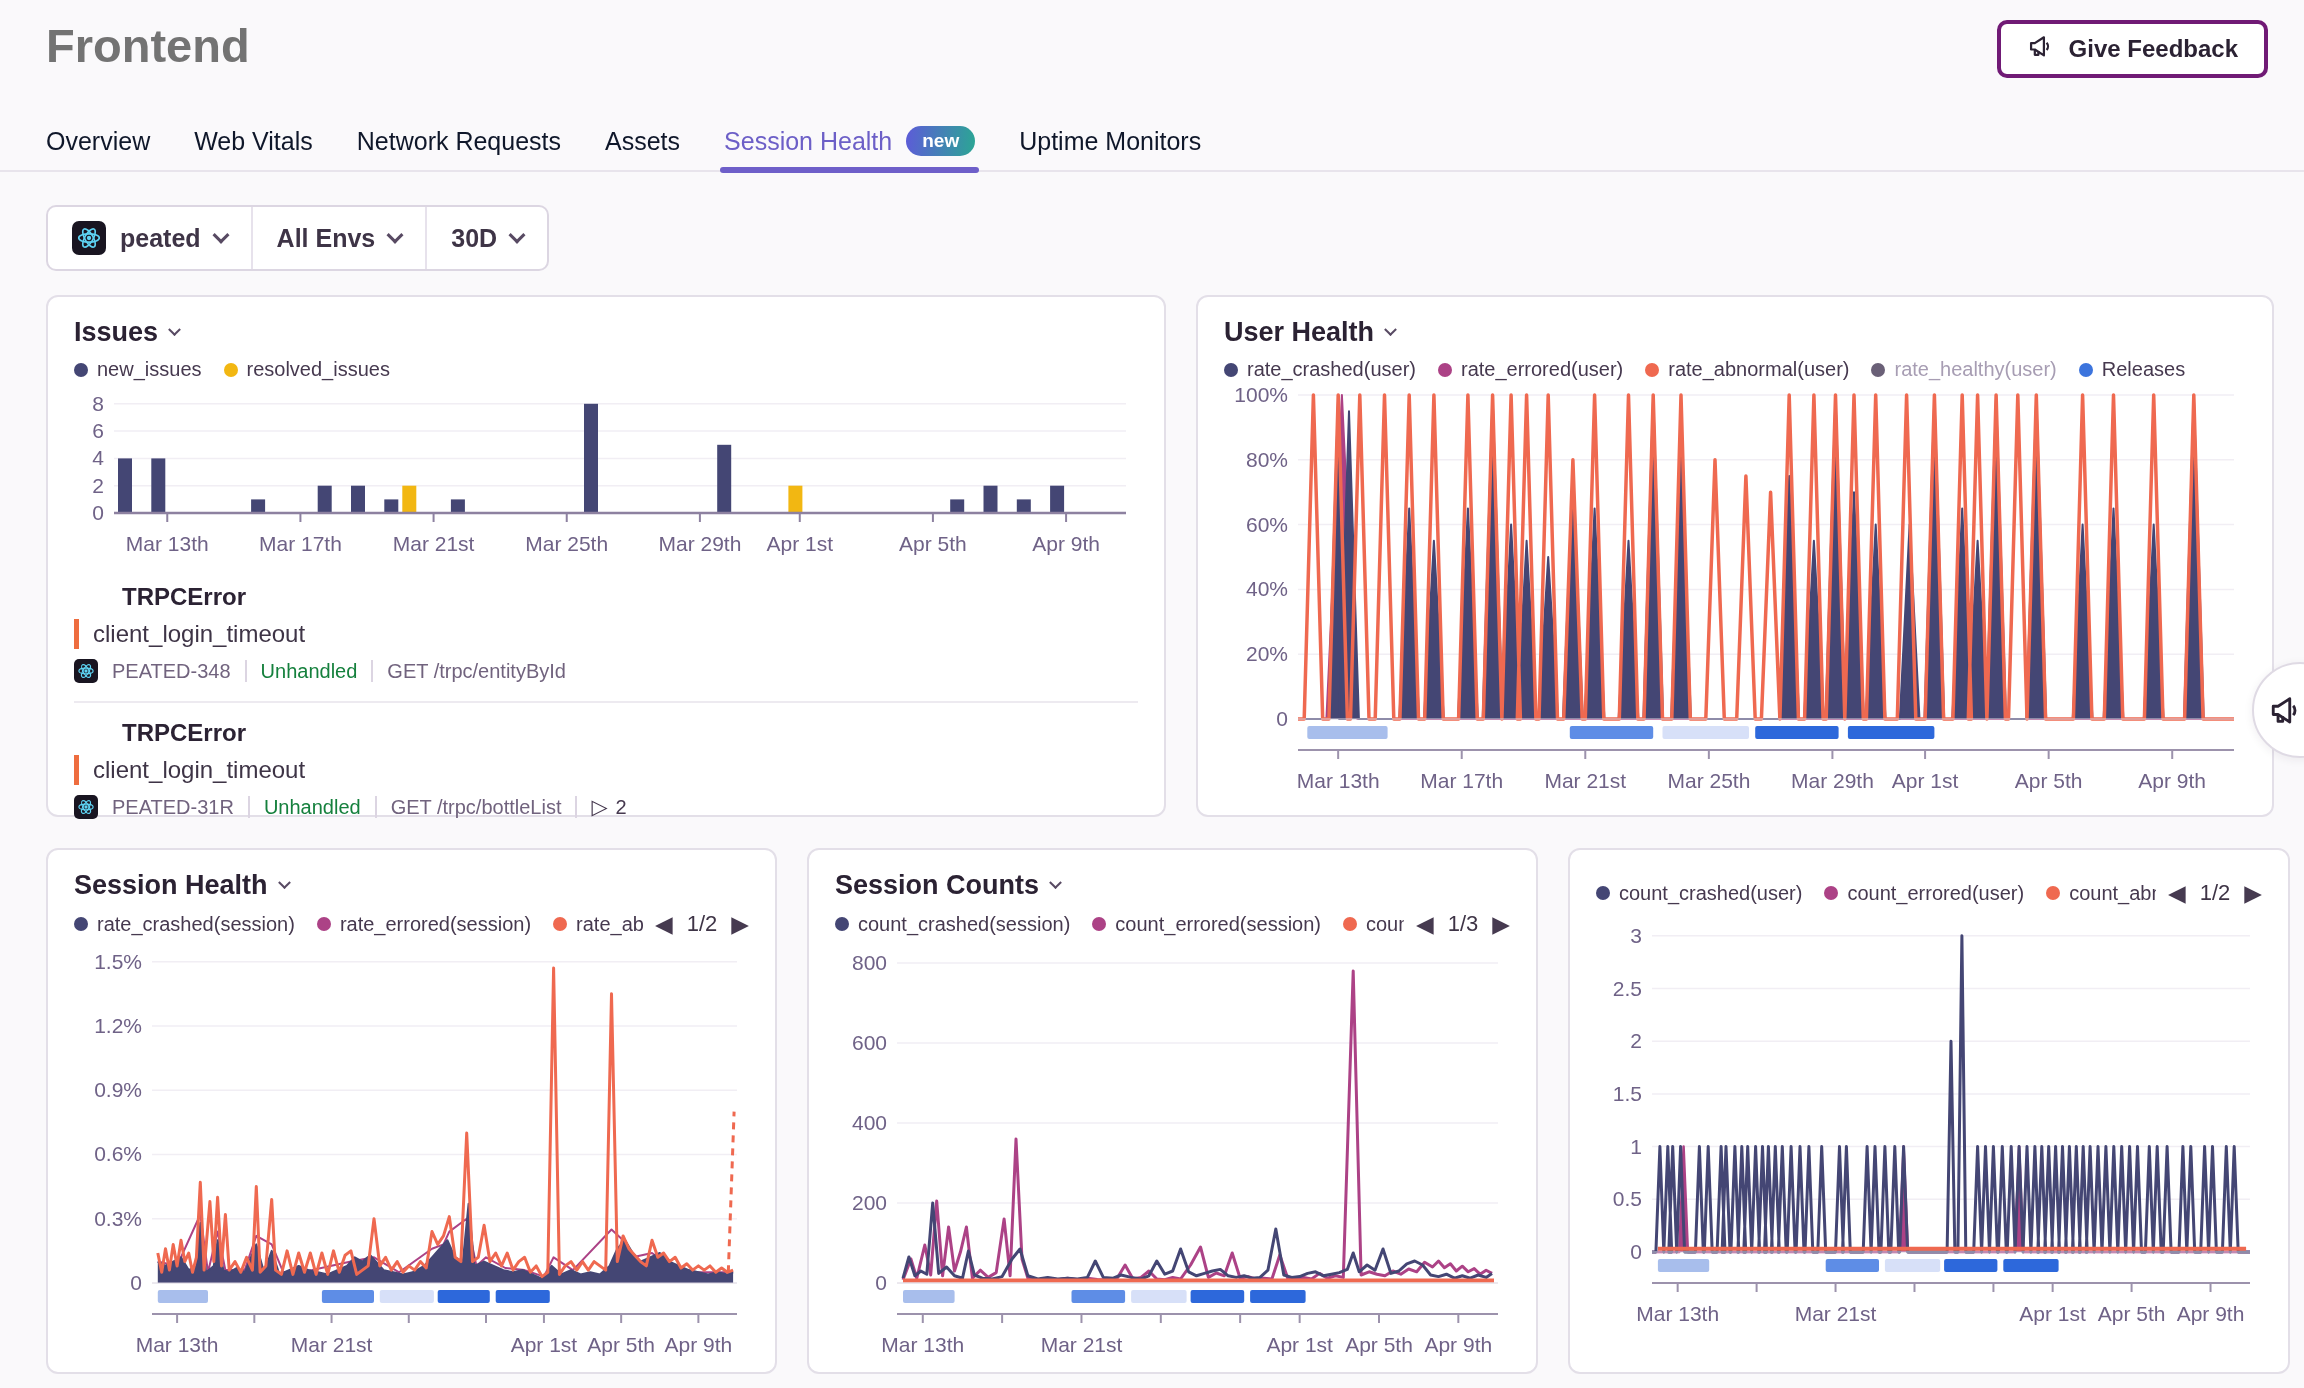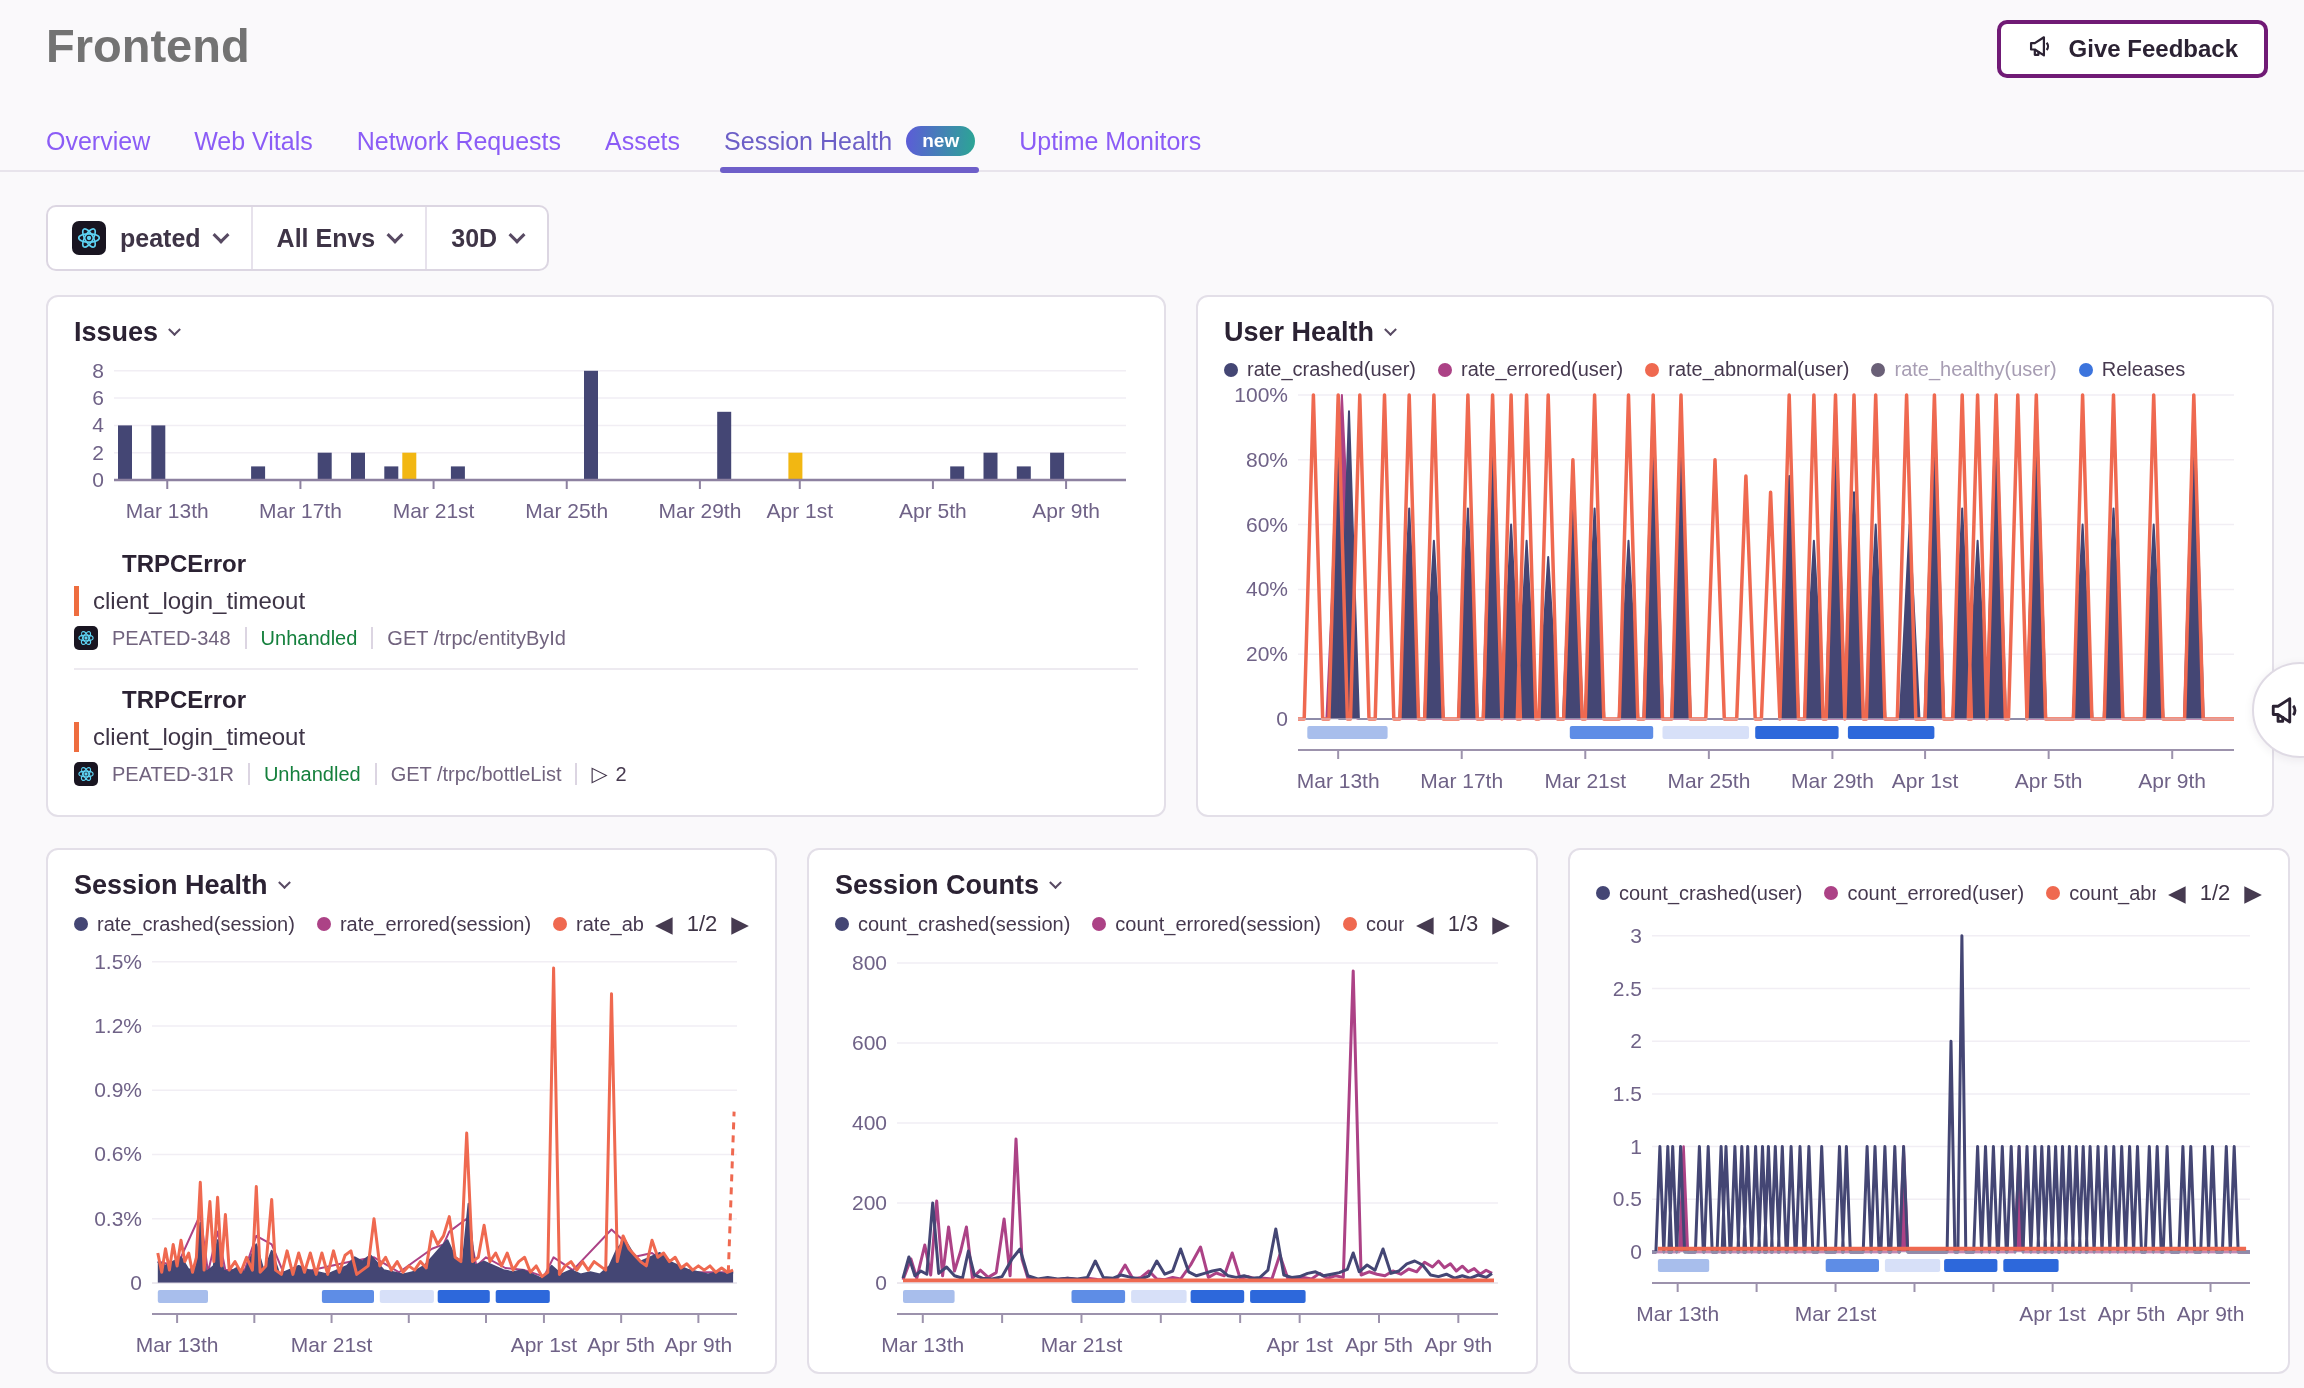--- a/index.html
+++ b/index.html
@@ -13,21 +13,21 @@
   .page-title { position:absolute; left:46px; top:18px; font-size:47px; font-weight:700; color:#737373; }
   .feedback-btn {
     position:absolute; right:36px; top:20px; height:58px; padding:0 26px;
     display:flex; align-items:center; gap:14px;
     background:#fff; border:4px solid #701a75; border-radius:10px;
     font-size:24px; font-weight:700; color:#2B2233; cursor:pointer;
   }
   
   .tabbar { position:absolute; left:0; right:0; top:112px; height:60px; border-bottom:2px solid #E8E4EC; }
   .tabs { position:absolute; left:46px; top:0; display:flex; gap:44px; height:100%; }
-  .tab { display:flex; align-items:center; gap:14px; font-size:25px; color:#8b5cf6; cursor:pointer; position:relative; }
+  .tab { display:flex; align-items:center; gap:14px; font-size:25px; color:#0f172a; cursor:pointer; position:relative; }
   .tab.active { color:#6C5FC7; font-weight:500; }
   .tab.active::after { content:""; position:absolute; left:-4px; right:-4px; bottom:-3px; height:6px; border-radius:4px; background:#6E5FC9; }
   .badge-new {
     padding:4px 16px; border-radius:999px; font-size:19px; font-weight:700; color:#fff;
     background:linear-gradient(95deg,#5D5BD8 0%,#2BA694 100%);
   }
   
   .filterbar {
     position:absolute; left:46px; top:205px; height:66px;
     display:inline-flex; align-items:stretch;
@@ -134,20 +134,32 @@
     <span>30D</span>
     <span class="chev"></span>
   </div>
 </div>
 
 <section class="card" style="left:46px; top:295px; width:1120px; height:522px;">
   <div class="card-head">
     <span class="card-title">Issues</span>
     <span class="chev small"></span>
   </div>
+  <div class="legend-row">
+    <div class="legend">
+      <span class="leg-item">
+        <span class="dot" style="background: rgb(68, 70, 116);"></span>
+        <span>new_issues</span>
+      </span>
+      <span class="leg-item">
+        <span class="dot" style="background: rgb(242, 183, 18);"></span>
+        <span>resolved_issues</span>
+      </span>
+    </div>
+  </div>
   <svg class="chart" style="height:182px; margin-top:4px;" viewBox="0 0 1064 182">
       <text x="30" y="135" text-anchor="end" class="ax">0</text>
       <line x1="40" y1="100.70588235294117" x2="1052" y2="100.70588235294117" stroke="#F1EEF4" stroke-width="1.5"></line>
       <text x="30" y="107.70588235294117" text-anchor="end" class="ax">2</text>
       <line x1="40" y1="73.41176470588235" x2="1052" y2="73.41176470588235" stroke="#F1EEF4" stroke-width="1.5"></line>
       <text x="30" y="80.41176470588235" text-anchor="end" class="ax">4</text>
       <line x1="40" y1="46.11764705882352" x2="1052" y2="46.11764705882352" stroke="#F1EEF4" stroke-width="1.5"></line>
       <text x="30" y="53.11764705882352" text-anchor="end" class="ax">6</text>
       <line x1="40" y1="18.823529411764707" x2="1052" y2="18.823529411764707" stroke="#F1EEF4" stroke-width="1.5"></line>
       <text x="30" y="25.823529411764707" text-anchor="end" class="ax">8</text>

